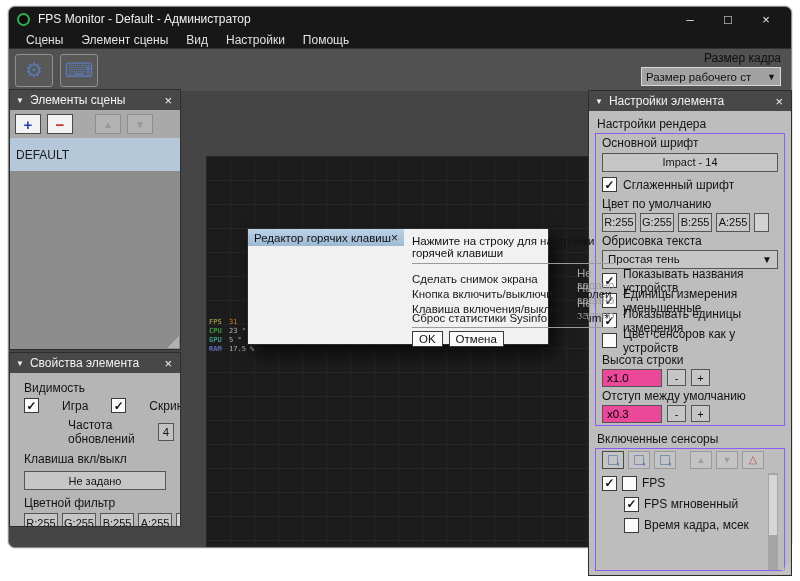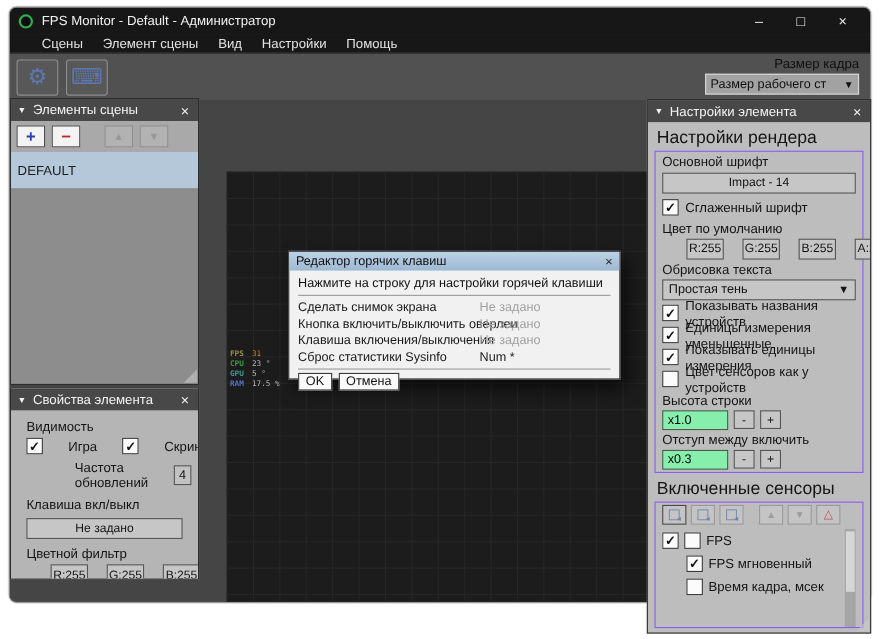--- a/index.html
+++ b/index.html
@@ -11,21 +11,21 @@
   .main-window { position:absolute; left:8px; top:6px; width:784px; height:542px;
                  background:#454545; border:1px solid #8a8a8a; border-radius:7px;
                  overflow:hidden; box-shadow:0 0 0 1px #e5e5e5; }
   .titlebar { height:24px; background:#171717; display:flex; align-items:center; padding:0 8px; }
   .app-icon { width:13px; height:13px; border-radius:50%; background:#0c0c0c;
               border:2px solid #2fae4f; margin-right:8px; flex:none; }
   .win-title { color:#f0f0f0; font-size:12px; flex:1; white-space:nowrap; }
   .win-controls { display:flex; gap:4px; }
   .win-btn { width:34px; height:20px; display:flex; align-items:center; justify-content:center;
              color:#e8e8e8; font-size:13px; cursor:default; }
-  .menubar { height:17px; background:#171717; display:flex; align-items:center; padding:0 20px; }
+  .menubar { height:17px; background:#171717; display:flex; align-items:center; padding:0 8px; }
   .menu-item { color:#e2e2e2; font-size:12px; padding:0 9px; }
   .toolbar { height:43px; background:#515151; border-top:1px solid #303030; position:relative;
              display:flex; align-items:center; padding:0 6px; }
   .tool-btn { width:38px; height:33px; border:1px solid #8f8f8f; border-radius:3px;
               background:#585858; display:flex; align-items:center; justify-content:center;
               margin-right:7px; }
   .tool-btn .ticon { font-size:20px; color:#5b79b0; line-height:1; }
   .frame-size { position:absolute; right:10px; top:2px; width:140px; text-align:right; }
   .frame-size-label { color:#0f0f0f; font-size:12px; margin-bottom:2px; }
   .combo { height:19px; background:#a2a2a2; border:1px solid #d8d8d8; display:flex;
@@ -87,60 +87,60 @@
   
   .props-panel { left:9px; top:352px; width:172px; height:175px; }
   .props-body { padding:5px 14px; font-size:12px; color:#141414; }
   .p-label { margin:3px 0 3px; }
   .row { display:flex; align-items:center; gap:23px; }
   .cb-label { font-size:12px; color:#141414; }
   .num-field { width:58px; height:18px; background:#c2c2c2; border:1px solid #555;
                font-size:11.5px; display:flex; align-items:center; padding:0 4px; }
   .mini-btn { width:19px; height:17px; }
   .wide-btn { width:100%; height:19px; margin:2px 0 3px; }
-  .rgba-row { display:flex; gap:17px; margin-top:2px;margin-left:22px; }
+  .rgba-row { display:flex; gap:4px; margin-top:2px; }
   .rgba-btn { width:34px; height:19px; flex:none; }
   .swatch { width:15px; height:19px; background:#d2d2d2; border:1px solid #555; flex:none; }
 
   
   .settings-panel { left:588px; top:90px; width:204px; height:486px; background:#bdbdbd; }
   .settings-body { flex:1; padding:4px 6px; display:flex; flex-direction:column; overflow:hidden; }
-  .group-label { font-size:16px; color:#141414; margin:2px 0 2px 2px; }
+  .group-label { font-size:12px; color:#141414; margin:2px 0 2px 2px; }
   .group-box { border:1px solid #8b5cf6; padding:0 6px; }
   .s-label { font-size:12px; color:#141414; margin:2px 0 2px; }
   .font-field { width:100%; height:19px; margin-bottom:3px; }
   .check-row { display:flex; align-items:center; gap:6px; height:20px; }
   .combo2 { height:19px; background:#c6c6c6; border:1px solid #555; display:flex;
             align-items:center; padding:0 5px; margin-bottom:2px; }
   .combo2 .combo-text { color:#131313; font-size:11.5px; }
   .combo2 .combo-arrow { color:#131313; font-size:10px; }
   .spin-row { display:flex; align-items:center; gap:5px; margin-bottom:2px; }
-  .spin-field { width:60px; height:18px; background:#86efac; border:1px solid #555;
+  .spin-field { width:60px; height:18px; background:#ec4899; border:1px solid #555;
                 font-size:11.5px; display:flex; align-items:center; padding:0 4px; }
   .sensors-box { flex:1; overflow:hidden; display:flex; flex-direction:column; }
   .sensor-toolbar { display:flex; align-items:center; gap:4px; padding:2px 0 4px; flex:none; }
   .s-icon-btn { width:22px; height:18px; border:1px solid #9a9a9a; background:#c4c4c4;
                 display:inline-flex; align-items:center; justify-content:center; }
   .s-icon-btn.primary { border-color:#4a4a4a; }
   .s-icon-btn.gap { margin-left:10px; }
   .mini-ico { width:10px; height:10px; border:1px solid #7d90b2; position:relative; }
   .mini-ico::after { content:"◂"; position:absolute; right:-2px; bottom:-4px; font-size:7px; color:#6d84ad; }
   .arrow-ico { font-size:9px; color:#9c9c9c; }
   .warn-ico { font-size:11px; color:#c05050; }
   .sensor-list { flex:1; position:relative; overflow:hidden; padding-right:12px; }
   .sensor-row { display:flex; align-items:center; gap:5px; height:21px; }
   .sensor-row.indent { padding-left:22px; }
   .sensor-label { font-size:12px; color:#141414; white-space:nowrap; }
   .scrollbar { position:absolute; right:0; top:0; bottom:0; width:10px; background:#a5a5a5; }
   .scroll-thumb { position:absolute; left:1px; right:1px; top:2px; height:62%; background:#d6d6d6; }
 
   
-  .dialog { position:absolute; left:262px; top:228px; width:302px; height:117px;
+  .dialog { position:absolute; left:247px; top:228px; width:302px; height:117px;
             background:#f1f1f1; border:1px solid #2a2a2a;
-            box-shadow:6px 8px 16px rgba(0,0,0,0.7); display:flex; flex-direction:column; }
+            box-shadow:6px 8px 16px rgba(0,0,0,0.7); display:flex; flex-direction:row; }
   .dialog-title { height:17px; background:linear-gradient(#bcd2e6,#9db9d3); display:flex;
                   align-items:center; padding:0 6px; flex:none; }
   .dialog-title-text { font-size:11.5px; color:#101010; flex:1; }
   .dialog-close { font-size:12px; color:#222; }
   .dialog-body { flex:1; padding:3px 8px 4px; display:flex; flex-direction:column; }
   .dlg-instruction { font-size:11.5px; color:#111; padding:3px 0 4px;
                      border-bottom:1px solid #9a9a9a; margin-bottom:3px; }
   .hk-row { display:grid; grid-template-columns:165px 1fr; align-items:center; height:15px; }
   .hk-label { font-size:11.5px; color:#1a1a1a; white-space:nowrap; }
   .hk-value { font-size:11.5px; color:#a2a2a2; }
@@ -310,21 +310,21 @@
         <div class="check-row">
           <span class="cb"></span>
           <span class="cb-label">Цвет сенсоров как у устройств</span>
         </div>
         <div class="s-label">Высота строки</div>
         <div class="spin-row">
           <span class="spin-field">x1.0</span>
           <span class="lite-btn mini-btn">-</span>
           <span class="lite-btn mini-btn">+</span>
         </div>
-        <div class="s-label">Отступ между включить</div>
+        <div class="s-label">Отступ между умолчанию</div>
         <div class="spin-row">
           <span class="spin-field">x0.3</span>
           <span class="lite-btn mini-btn">-</span>
           <span class="lite-btn mini-btn">+</span>
         </div>
       </div>
 
       <div class="group-label" style="margin-top:6px;">Включенные сенсоры</div>
       <div class="group-box sensors-box">
         <div class="sensor-toolbar">

